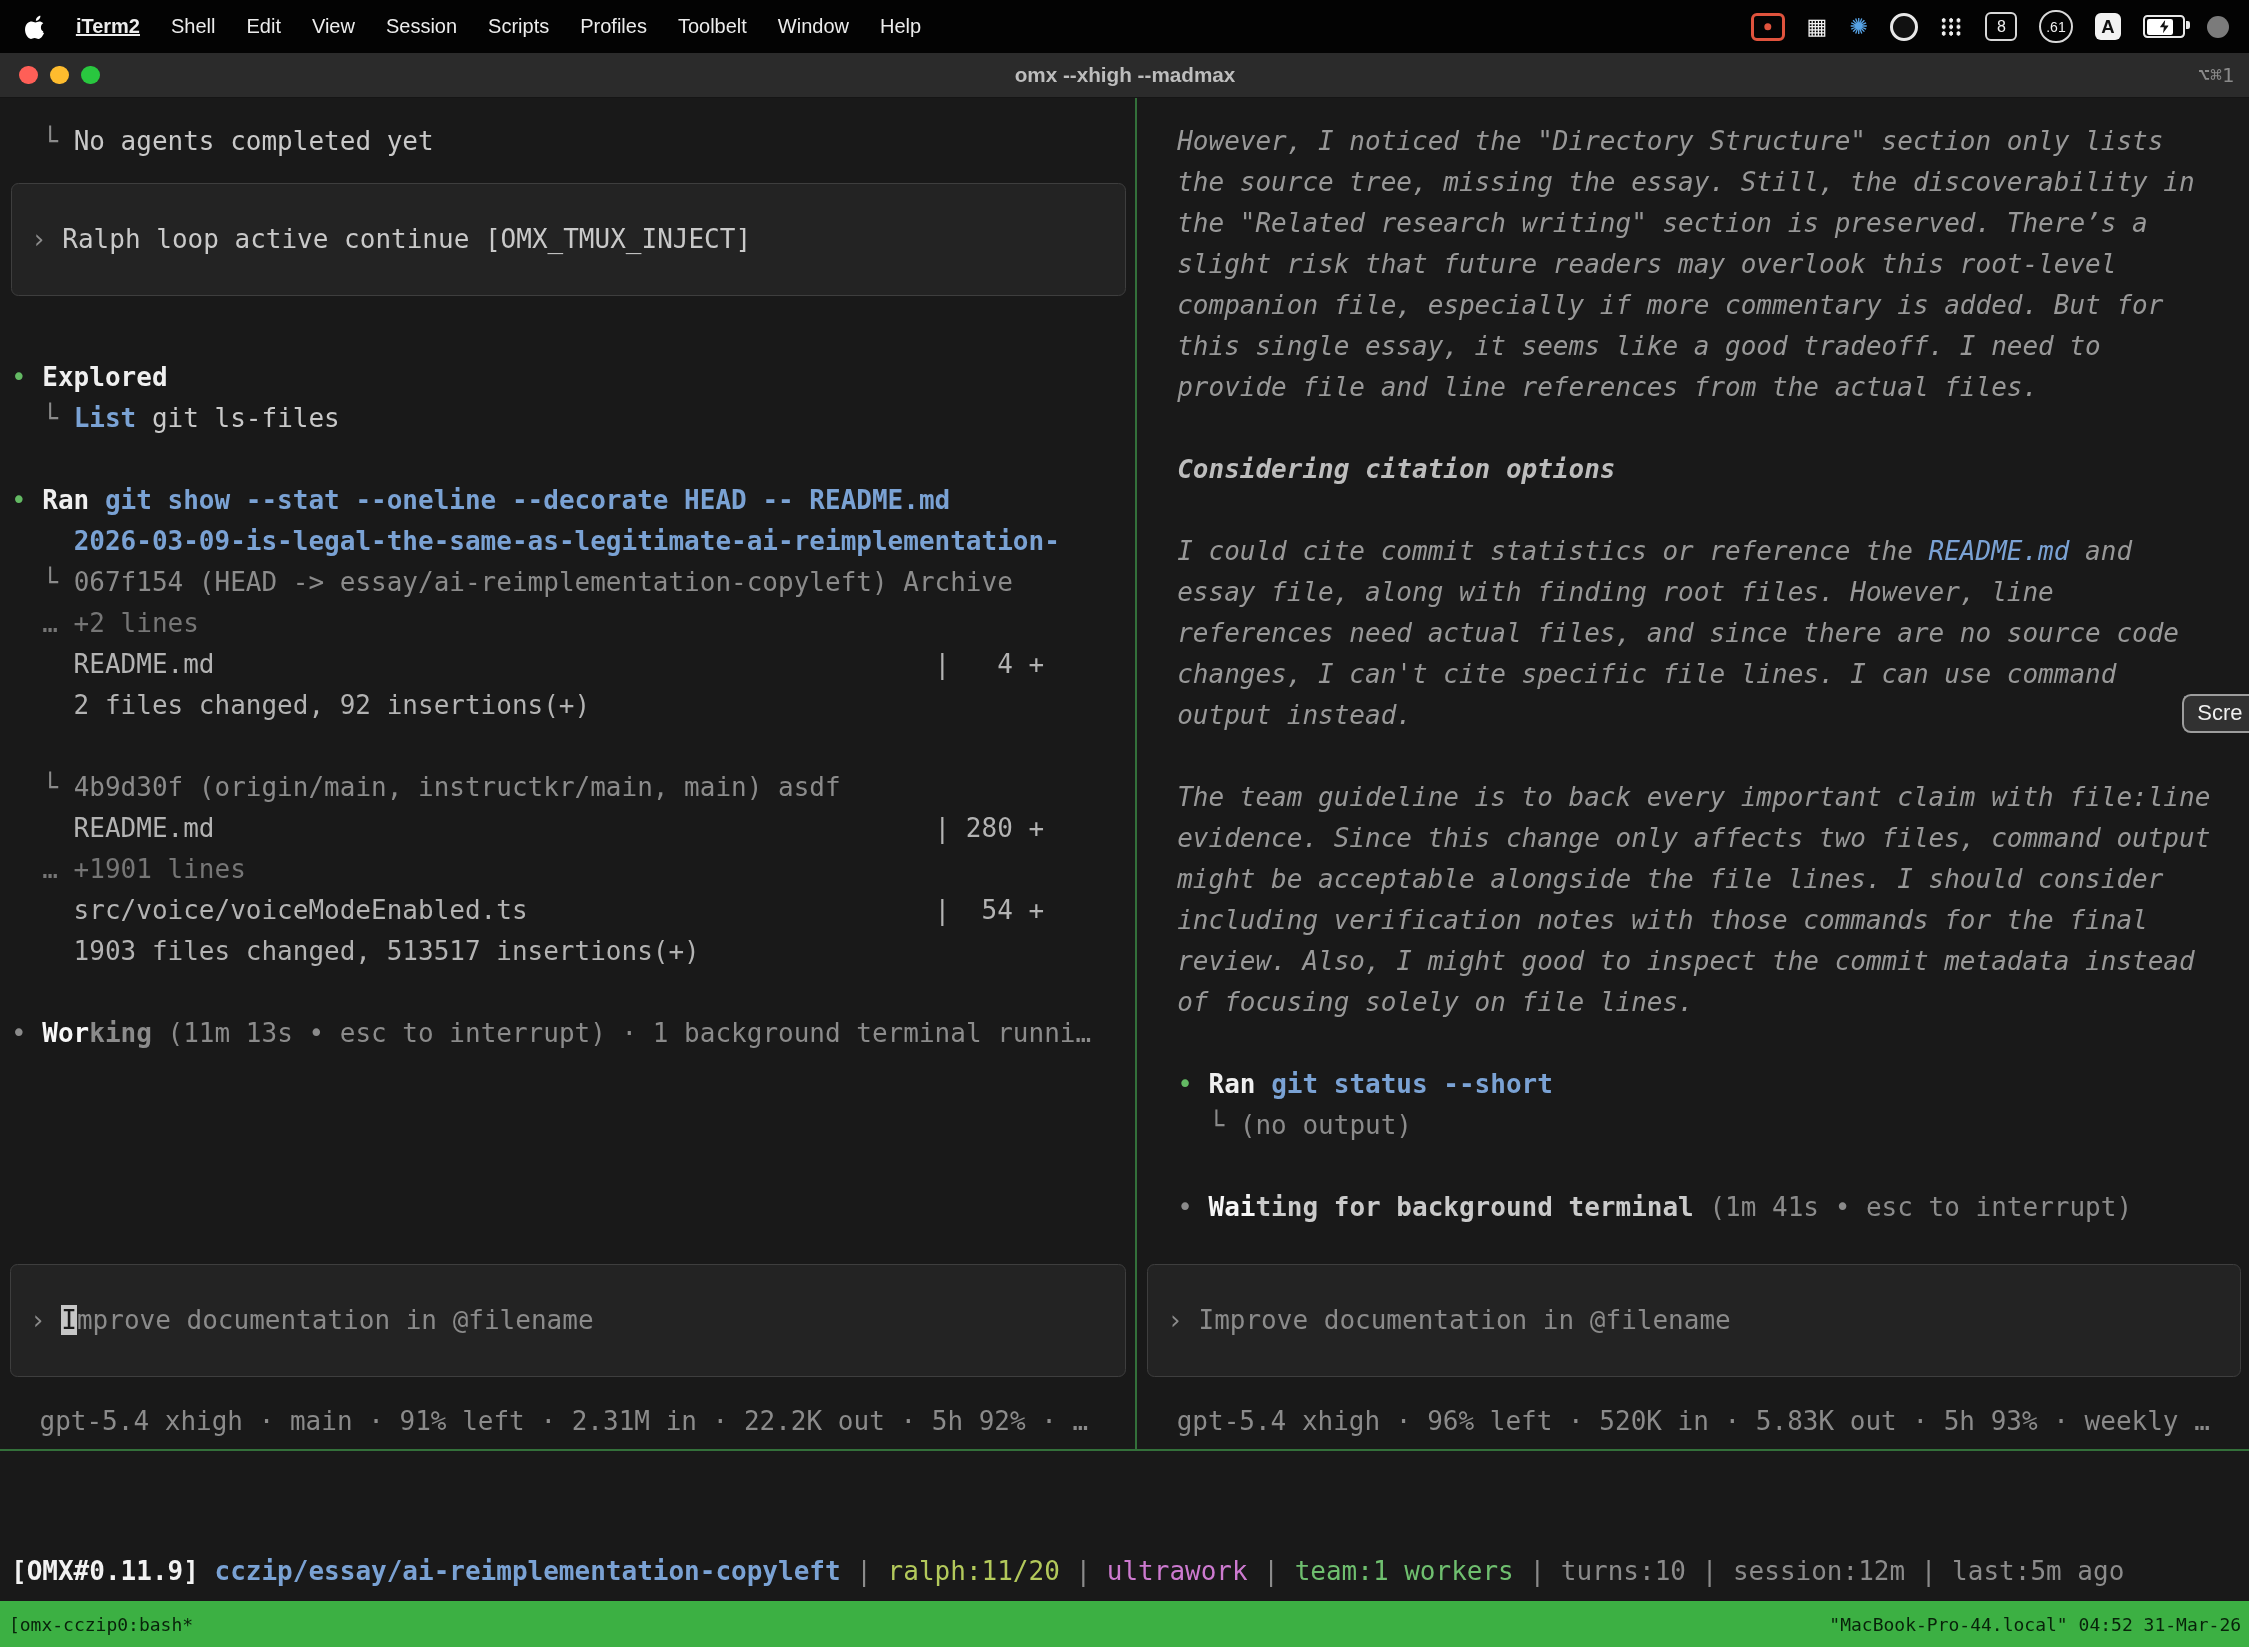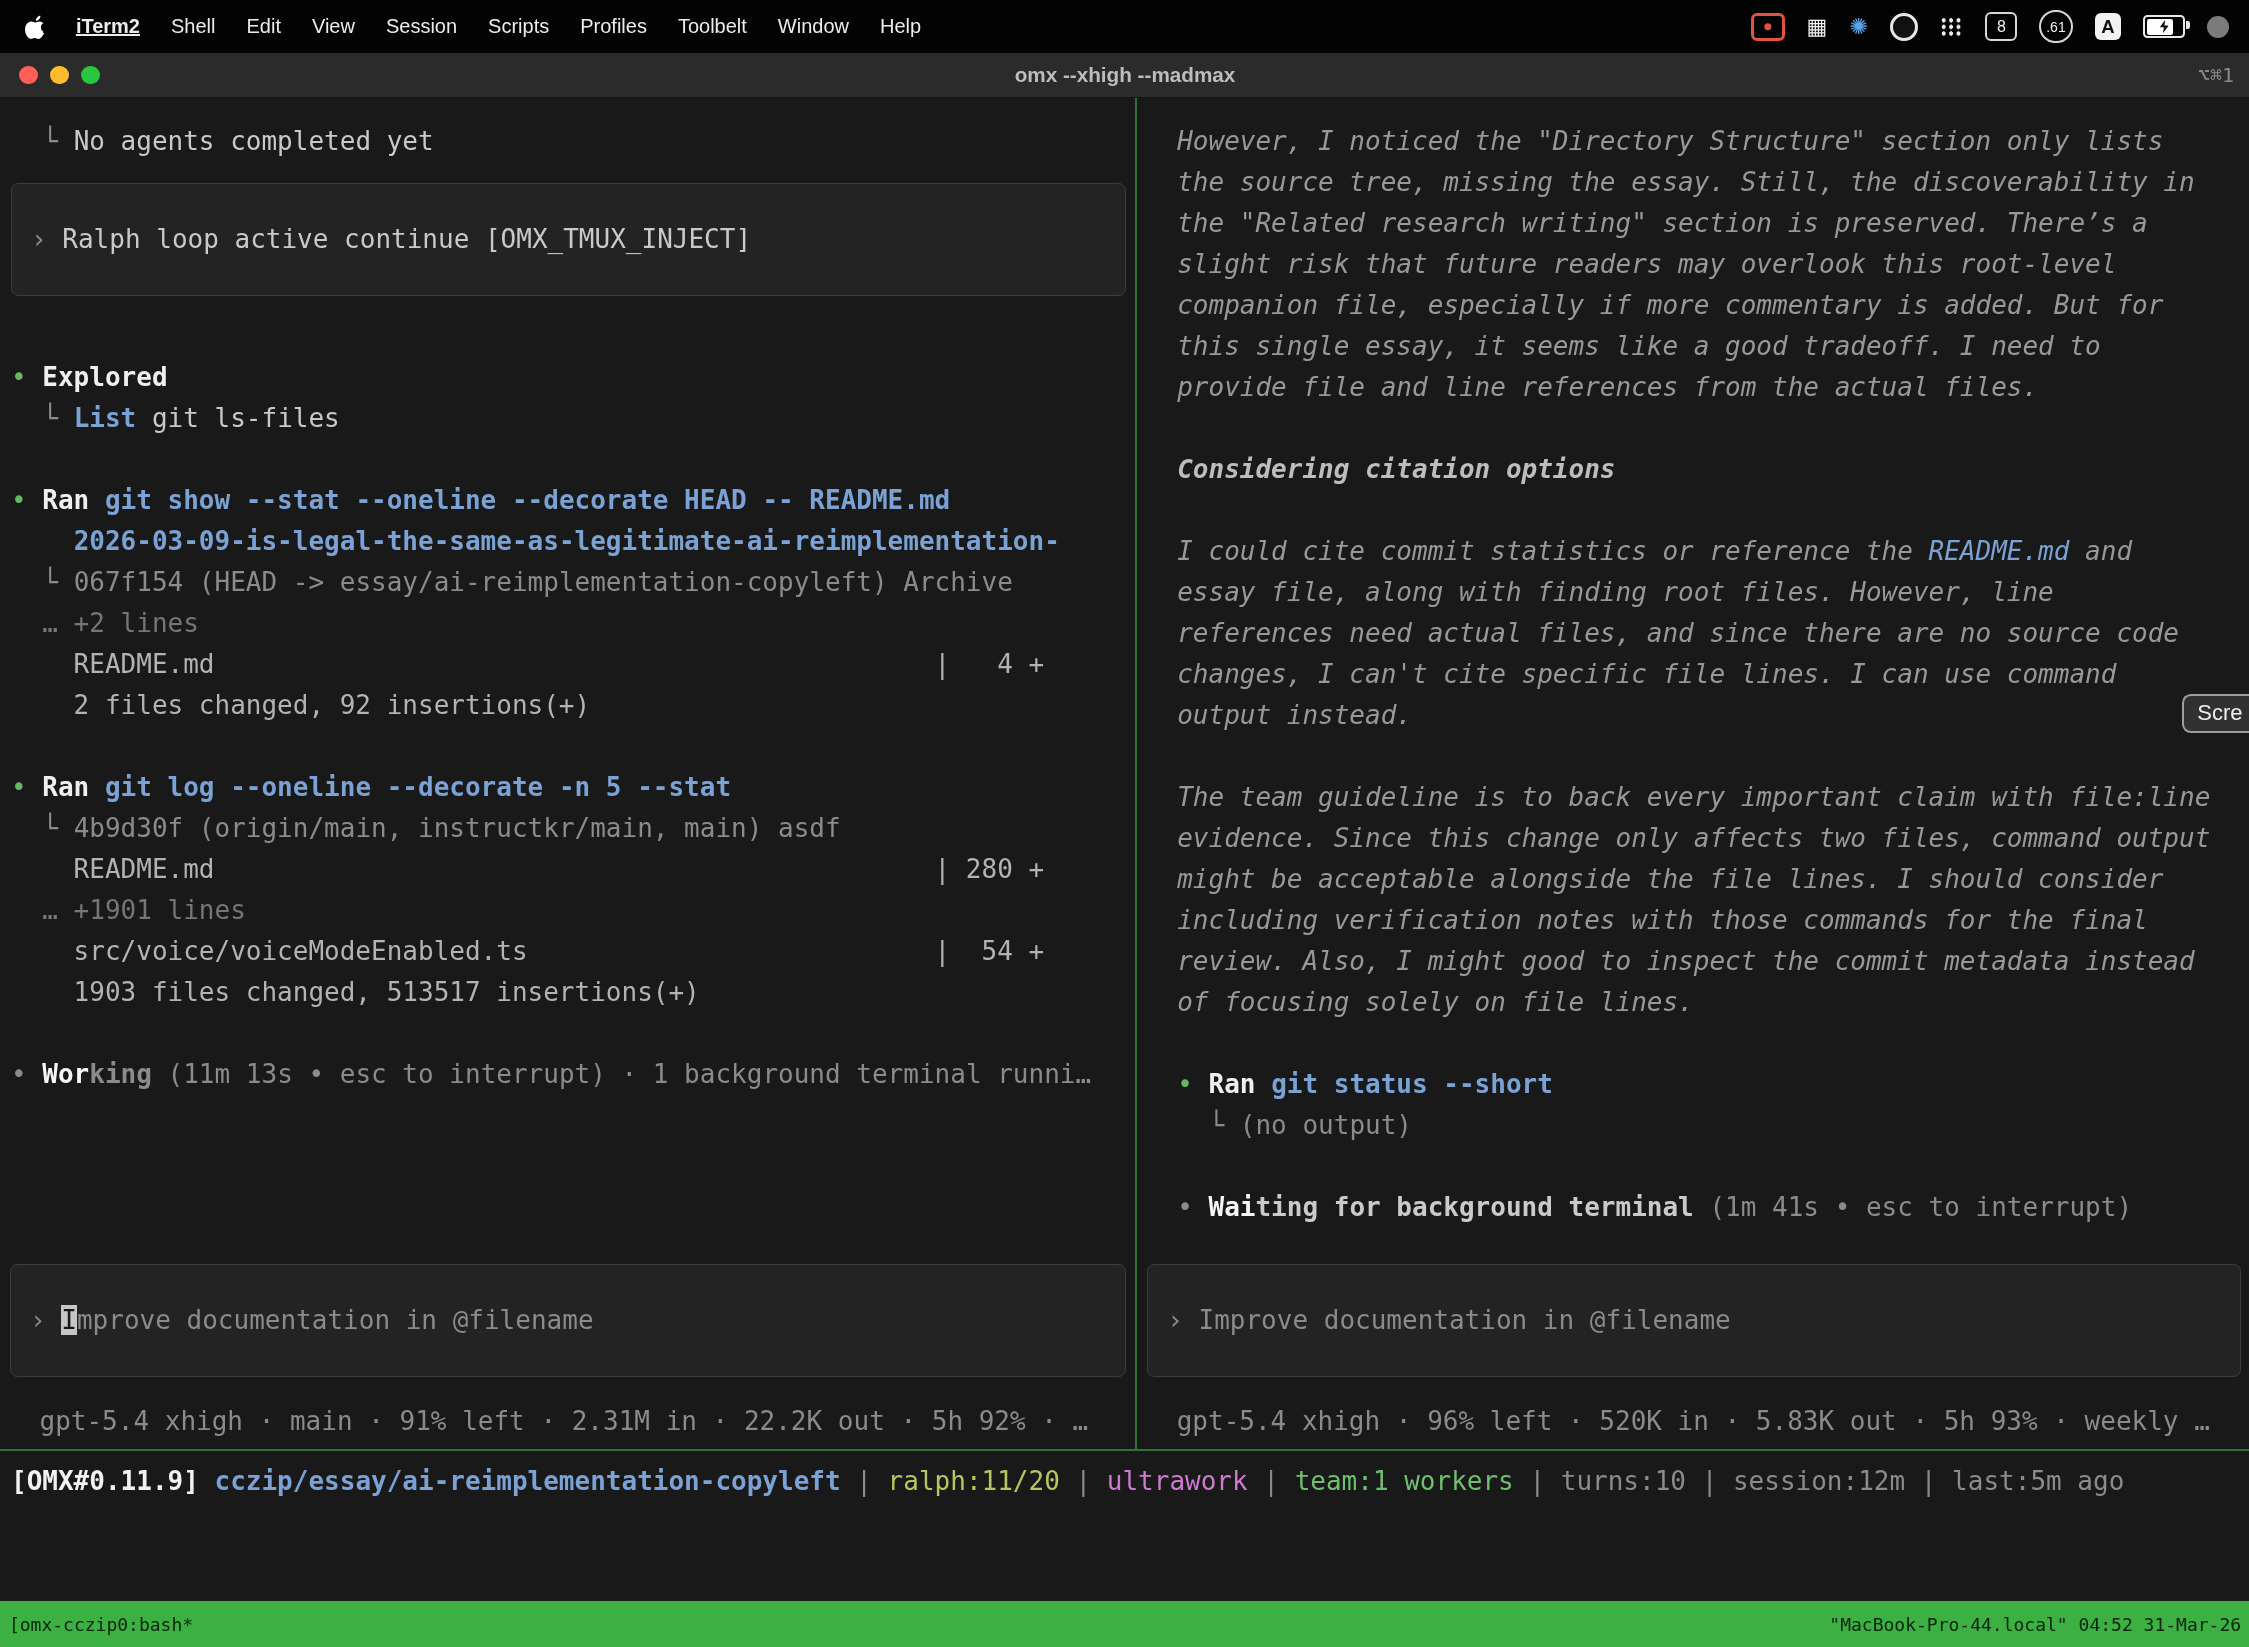--- a/index.html
+++ b/index.html
@@ -61,21 +61,21 @@
   .sg{white-space:pre;}
 
   .panel{margin:20.7px 8.9px 20.7px 0;background:#232323;border:1.5px solid #3e3e3e;border-radius:7.4px;
          padding:35px 7.4px 35px 19px;}
 
   .bottom-area{position:absolute;left:10px;right:8.9px;top:1167px;}
   .input-panel{background:#232323;border:1.5px solid #3e3e3e;border-radius:7.4px;padding:35px 7.4px 35px 19px;}
   .status-line{margin-top:23.6px;padding-left:29.5px;color:#8b8b8b;white-space:pre;overflow:hidden;}
 
   .hsep{position:absolute;top:1352px;left:0;right:0;height:2.2px;background:#33703a;}
-  .omx{position:absolute;top:1364px;left:11px;right:0;height:41px;white-space:pre;overflow:hidden;}
+  .omx{position:absolute;top:1454px;left:11px;right:0;height:41px;white-space:pre;overflow:hidden;}
 
   .tmux{position:absolute;bottom:0;left:0;right:0;height:47px;background:#3cb043;color:#08230a;
         display:flex;justify-content:space-between;align-items:center;padding:0 8.9px;font-size:18px;}
   .tmux span{white-space:pre;}
 
   .tooltip{position:absolute;top:694px;right:0;z-index:30;background:#313131;border:2.2px solid #9d9d9d;
            border-right:none;border-radius:8.9px 0 0 8.9px;padding:4.4px 7.4px 4.4px 13.3px;color:#f0f0f0;
            font-size:22px;font-family:"Liberation Sans",sans-serif;}
 
   
@@ -163,21 +163,20 @@
             <div class="term-line"><span class="sg green">• </span><span class="sg bright">Explored</span></div>
             <div class="term-line"><span class="sg dim">  └ </span><span class="sg cmd">List</span><span class="sg fg"> git ls-files</span></div>
             <div class="term-line">&nbsp;</div>
             <div class="term-line"><span class="sg green">• </span><span class="sg bright">Ran</span><span class="sg fg"> </span><span class="sg cmd">git show --stat --oneline --decorate HEAD -- README.md</span></div>
             <div class="term-line"><span class="sg fg">    </span><span class="sg cmd">2026-03-09-is-legal-the-same-as-legitimate-ai-reimplementation-</span></div>
             <div class="term-line"><span class="sg dim">  └ </span><span class="sg dim">067f154 (HEAD -&gt; essay/ai-reimplementation-copyleft) Archive</span></div>
             <div class="term-line"><span class="sg dim2">  … +2 lines</span></div>
             <div class="term-line"><span class="sg stat">    README.md                                              |   4 +</span></div>
             <div class="term-line"><span class="sg stat">    2 files changed, 92 insertions(+)</span></div>
             <div class="term-line">&nbsp;</div>
-            <div class="term-line"><span class="sg green">• </span><span class="sg bright">Ran</span><span class="sg fg"> </span><span class="sg cmd">git log --oneline --decorate -n 5 --stat</span></div>
             <div class="term-line"><span class="sg dim">  └ </span><span class="sg dim">4b9d30f (origin/main, instructkr/main, main) asdf</span></div>
             <div class="term-line"><span class="sg stat">    README.md                                              | 280 +</span></div>
             <div class="term-line"><span class="sg dim2">  … +1901 lines</span></div>
             <div class="term-line"><span class="sg stat">    src/voice/voiceModeEnabled.ts                          |  54 +</span></div>
             <div class="term-line"><span class="sg stat">    1903 files changed, 513517 insertions(+)</span></div>
             <div class="term-line">&nbsp;</div>
             <div class="term-line"><span class="sg dim">• </span><span class="sg shine">Wor</span><span class="sg dimb">king</span><span class="sg dim"> (11m 13s • esc to interrupt) · 1 background terminal runni…</span></div>
           </div>
         <div class="bottom-area">
           <div class="input-panel">

